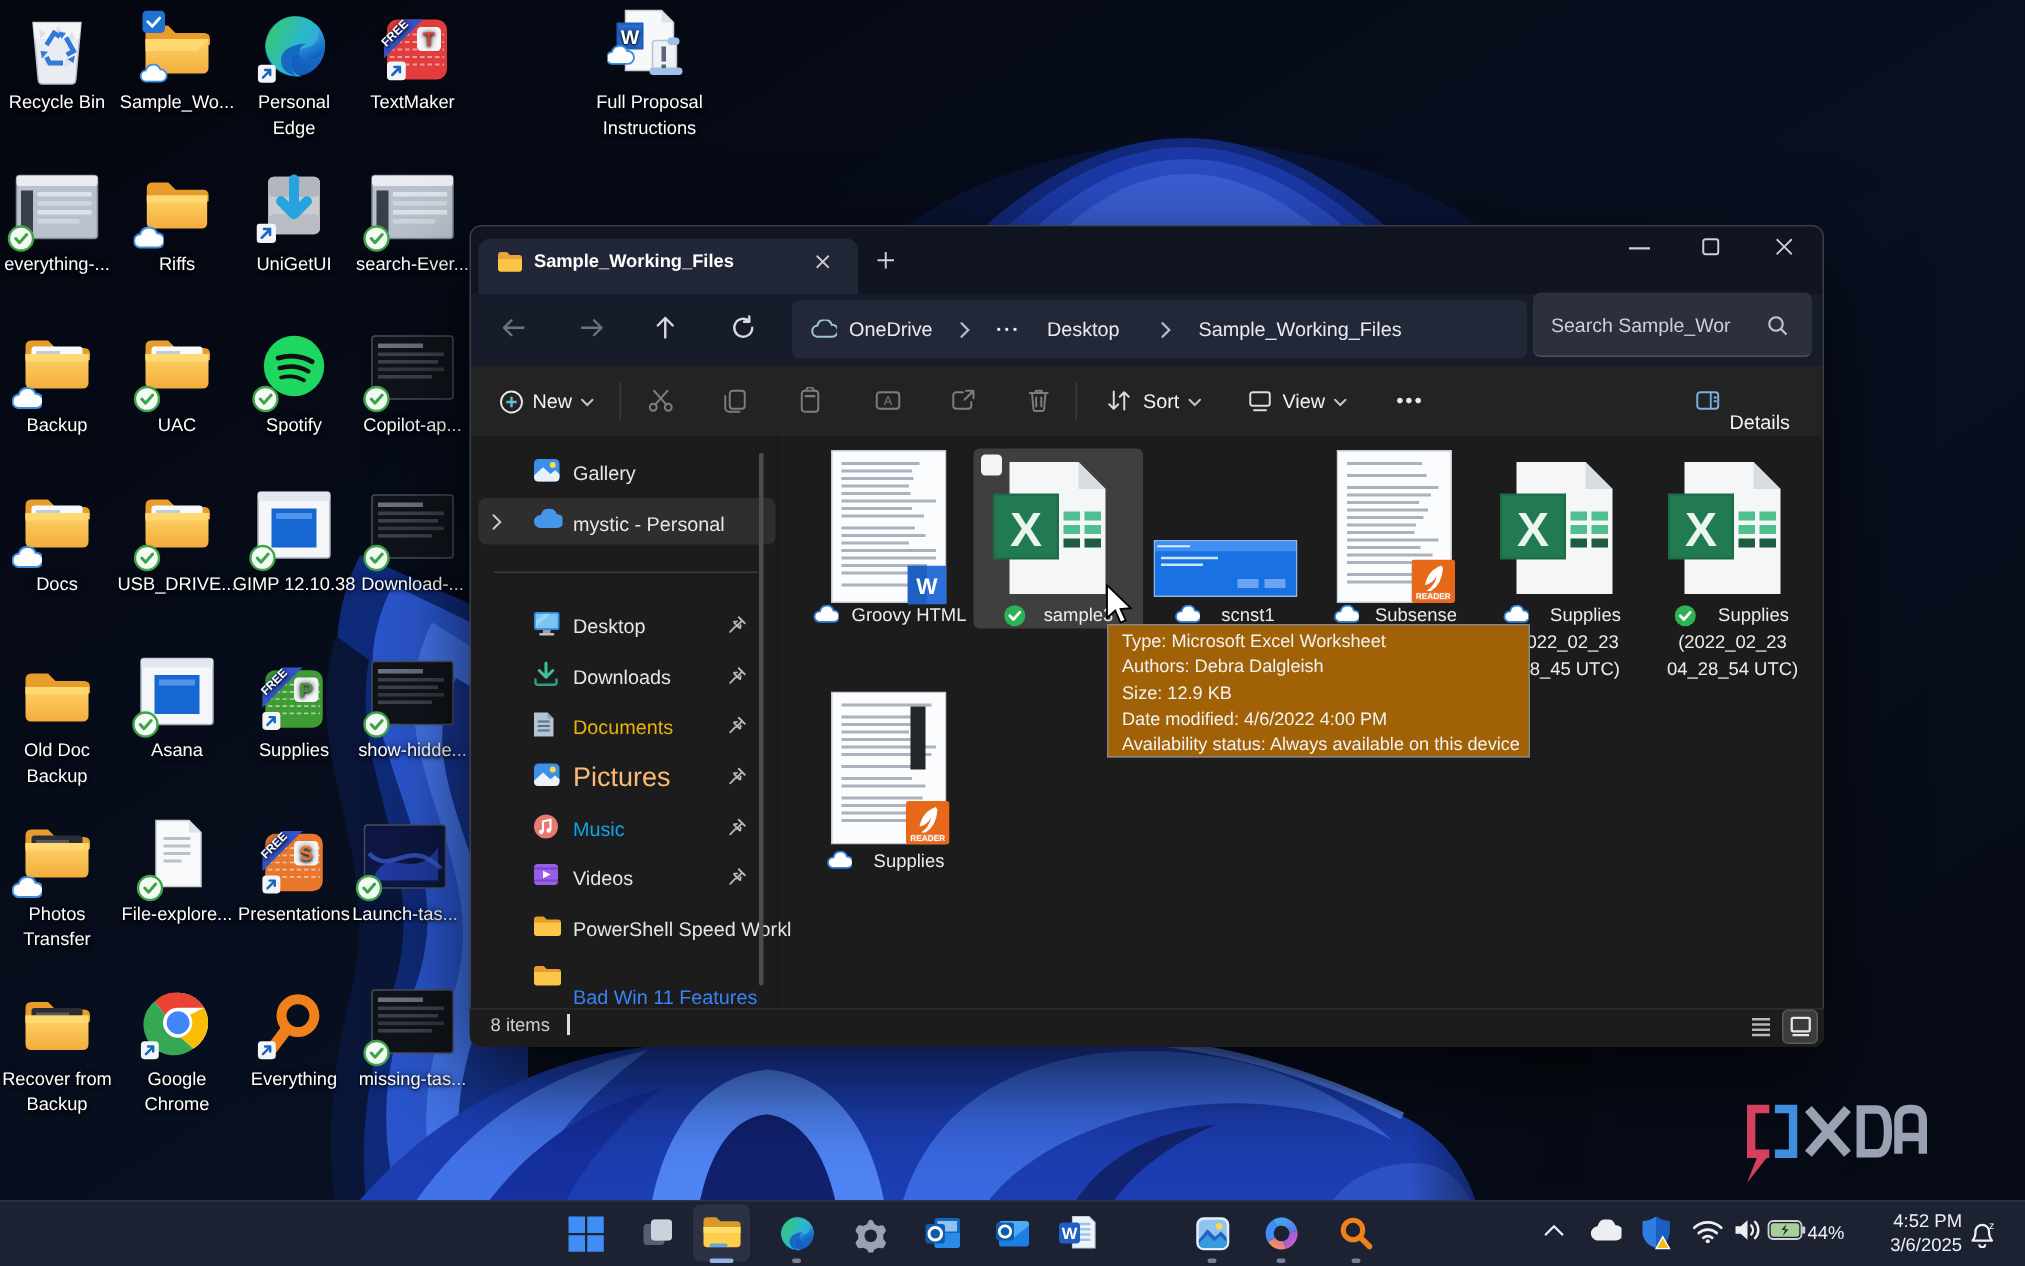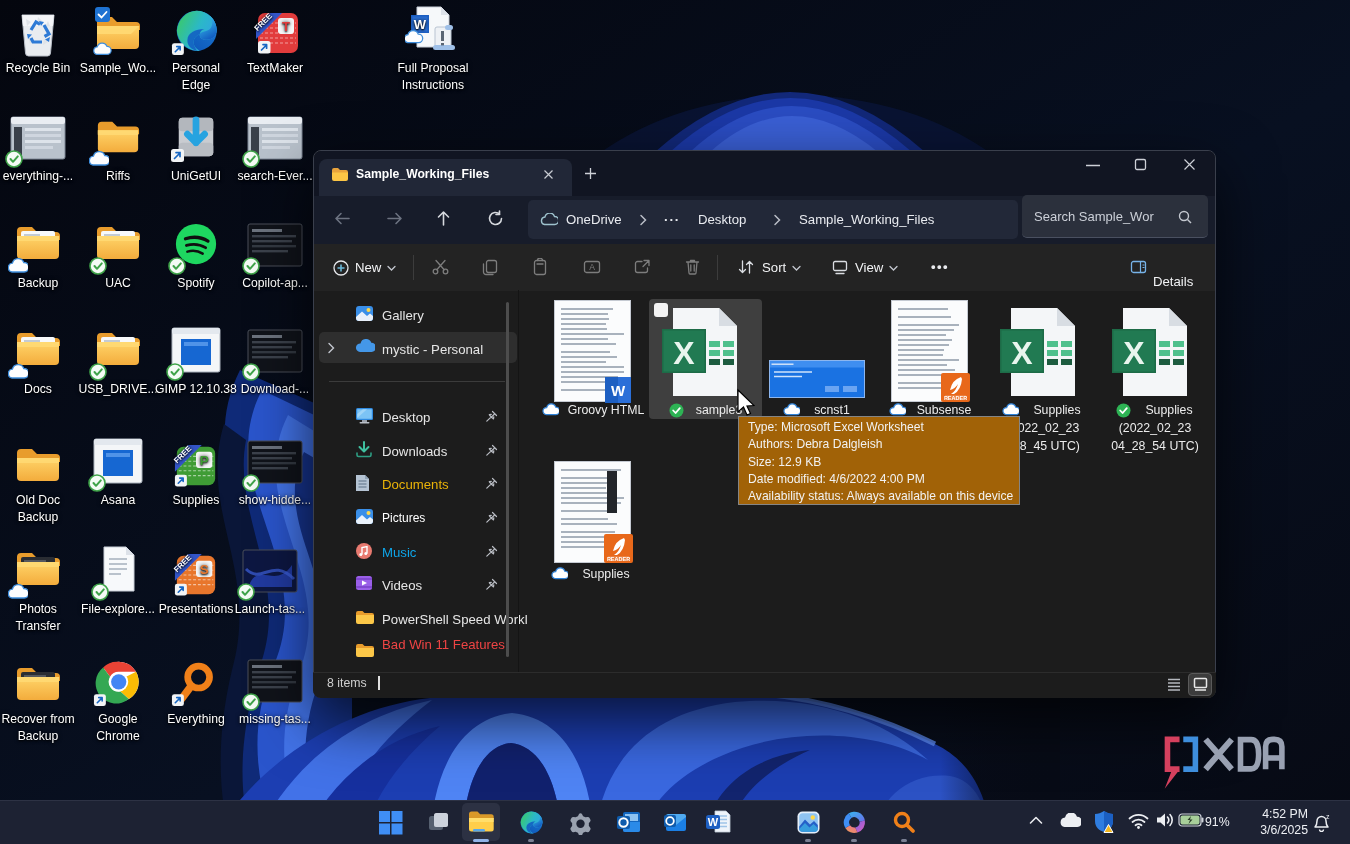--- a/index.html
+++ b/index.html
@@ -763,21 +763,21 @@
       </svg></div>
     <div class="abs" style="left:69px;top:324px;color:#eab308;font-size:13.2px;height:20px;display:flex;align-items:center">Documents</div>
     <svg class="abs" style="left:172px;top:327px" width="13" height="13" viewBox="0 0 13 13">
       <path d="M7.5 1.5 L11.5 5.5 M9.8 3.8 L6 7.5 M4.6 5.2 L8 8.5 M5.2 7.8 L1.8 11.2 M6.3 4.3 l-2 .3 M8.8 6.8 l-.3 2" stroke="#b8bbc2" stroke-width="1.2" fill="none" stroke-linecap="round"></path>
     </svg>
     <div class="abs" style="left:42px;top:358px"><svg width="19" height="17" viewBox="0 0 19 17">
         <rect x="1" y="1" width="17" height="15" rx="3" fill="#3a8fe8"></rect>
         <path d="M1 12.5 L7 7 L12 11.5 L15 9 L18 11.5 V13 q0 3-3 3 H4 q-3 0-3-3 Z" fill="#eaf2fb"></path>
         <circle cx="13.5" cy="5" r="2" fill="#ffd84a"></circle>
       </svg></div>
-    <div class="abs" style="left:69px;top:358px;color:#ffffff;font-size:12px;height:20px;display:flex;align-items:center">Pictures</div>
+    <div class="abs" style="left:69px;top:358px;color:#fdba74;font-size:18px;height:20px;display:flex;align-items:center">Pictures</div>
     <svg class="abs" style="left:172px;top:361px" width="13" height="13" viewBox="0 0 13 13">
       <path d="M7.5 1.5 L11.5 5.5 M9.8 3.8 L6 7.5 M4.6 5.2 L8 8.5 M5.2 7.8 L1.8 11.2 M6.3 4.3 l-2 .3 M8.8 6.8 l-.3 2" stroke="#b8bbc2" stroke-width="1.2" fill="none" stroke-linecap="round"></path>
     </svg>
     <div class="abs" style="left:42px;top:392px"><svg width="18" height="18" viewBox="0 0 18 18">
         <circle cx="9" cy="9" r="8" fill="#e87a70"></circle>
         <path d="M7 12.5 V5.5 L12 4.5 V11.5" stroke="#fff" stroke-width="1.4" fill="none"></path>
         <circle cx="5.8" cy="12.6" r="1.5" fill="#fff"></circle>
         <circle cx="10.8" cy="11.6" r="1.5" fill="#fff"></circle>
       </svg></div>
     <div class="abs" style="left:69px;top:392px;color:#0ea5e9;font-size:13.2px;height:20px;display:flex;align-items:center">Music</div>
@@ -795,21 +795,21 @@
     </svg>
     <div class="abs" style="left:42px;top:459px"><svg width="19" height="16" viewBox="0 0 19 16">
         <path d="M1 4 q0-2 2-2 h4.5 l2 2 h7.5 q2 0 2 2 v1 H1z" fill="#e89c2c"></path>
         <path d="M1 6 h18 v7 q0 2-2 2 h-14 q-2 0-2-2 z" fill="#fcc748"></path>
       </svg></div>
     <div class="abs" style="left:69px;top:459px;color:#e6e6e6;font-size:13.2px;height:20px;display:flex;align-items:center">PowerShell Speed Workl</div>
     <div class="abs" style="left:42px;top:492px"><svg width="19" height="16" viewBox="0 0 19 16">
         <path d="M1 4 q0-2 2-2 h4.5 l2 2 h7.5 q2 0 2 2 v1 H1z" fill="#e89c2c"></path>
         <path d="M1 6 h18 v7 q0 2-2 2 h-14 q-2 0-2-2 z" fill="#fcc748"></path>
       </svg></div>
-    <div class="abs" style="left:69px;top:484px;color:#ef4444;font-size:13.2px;height:20px;display:flex;align-items:center">Bad Win 11 Features</div>
+    <div class="abs" style="left:69px;top:504px;color:#3b82f6;font-size:13.2px;height:20px;display:flex;align-items:center">Bad Win 11 Features</div>
     <div class="abs" style="left:193px;top:152px;width:3px;height:355px;border-radius:2px;background:#4d4d4d"></div>
     <div class="abs" style="left:205px;top:140px;width:1px;height:382px;background:#141414"></div>
     <div class="abs" style="left:0;top:522px;width:100%;height:26px;background:#1c1c1c;border-top:1px solid #2c2c2c;box-sizing:border-box"></div>
     <div class="abs" style="left:14px;top:526px;color:#cfcfcf;font-size:12.3px">8 items</div>
     <div class="abs" style="left:65px;top:526px;width:1.5px;height:14px;background:#e0e0e0"></div>
     <svg class="abs" style="left:853px;top:527px" width="16" height="15" viewBox="0 0 16 15">
       <path d="M2 2.5 h12 M2 6 h12 M2 9.5 h12 M2 13 h12" stroke="#b5b8be" stroke-width="1.6"></path>
     </svg>
     <div class="abs" style="left:875px;top:523px;width:24px;height:23px;border-radius:4px;background:#3c3c3c;border:1px solid #5a5a5a;box-sizing:border-box"></div>
     <svg class="abs" style="left:880px;top:527px" width="15" height="15" viewBox="0 0 15 15">
@@ -1139,18 +1139,18 @@
 <svg class="abs" style="left:1155px;top:811px;z-index:42" width="20" height="18" viewBox="0 0 20 18">
     <path d="M2 6.5 h3.5 L10 2.5 v13 L5.5 11.5 H2 z" fill="#eceef2"></path>
     <path d="M12.5 6 a4.5 4.5 0 0 1 0 6 M15 3.5 a8 8 0 0 1 0 11" stroke="#eceef2" stroke-width="1.6" fill="none" stroke-linecap="round"></path>
   </svg>
 <svg class="abs" style="left:1178px;top:813px;z-index:42" width="26" height="14" viewBox="0 0 26 14">
     <rect x="1" y="1" width="22" height="12" rx="3" fill="none" stroke="#cfd3da" stroke-width="1.2"></rect>
     <rect x="2.5" y="2.5" width="19" height="9" rx="2" fill="#a8cf9a"></rect>
     <path d="M13 3 l-3.5 4 h2.5 l-1.5 4 4-4.5 h-2.5 z" fill="#2a3a28"></path>
     <rect x="23.5" y="4.5" width="2" height="5" rx="1" fill="#cfd3da"></rect>
   </svg>
-<div class="abs" style="left:1205px;top:815px;color:#eef0f4;font-size:12.3px;z-index:42">91%</div>
+<div class="abs" style="left:1205px;top:815px;color:#eef0f4;font-size:12.3px;z-index:42">44%</div>
 <div class="abs" style="left:1236px;top:806px;width:72px;text-align:right;color:#eef0f4;font-size:12.3px;line-height:16px;z-index:42">4:52 PM<br>3/6/2025</div>
 <svg class="abs" style="left:1312px;top:812px;z-index:42" width="19" height="20" viewBox="0 0 19 20">
     <path d="M3 15 q2-2 2-6 a4.5 4.5 0 0 1 9 0 q0 4 2 6 z" fill="none" stroke="#eceef2" stroke-width="1.5" stroke-linejoin="round"></path>
     <path d="M7.5 17.5 a2 2 0 0 0 4 0" fill="none" stroke="#eceef2" stroke-width="1.4"></path>
     <text x="14" y="7" font-size="7" fill="#eceef2" font-family="Liberation Sans">z</text>
   </svg>
 </body></html>

